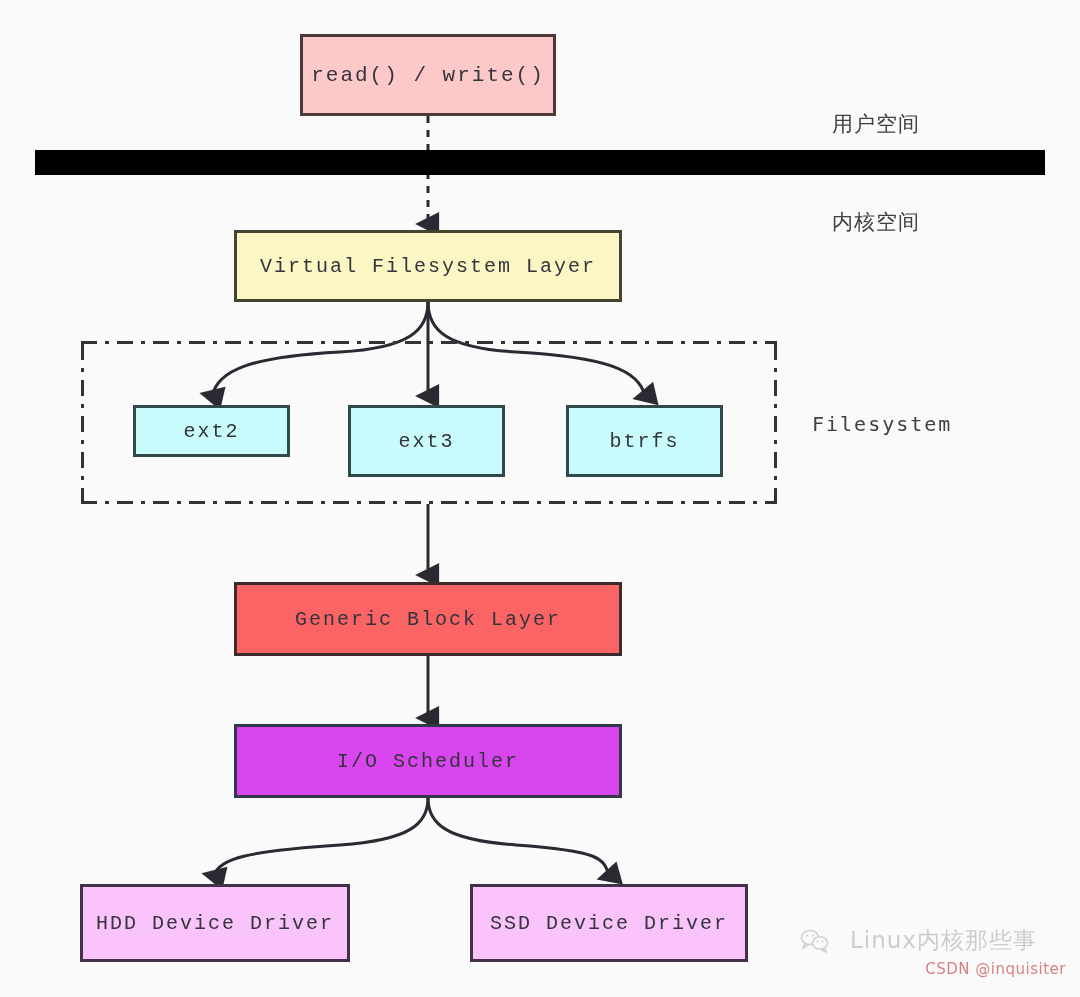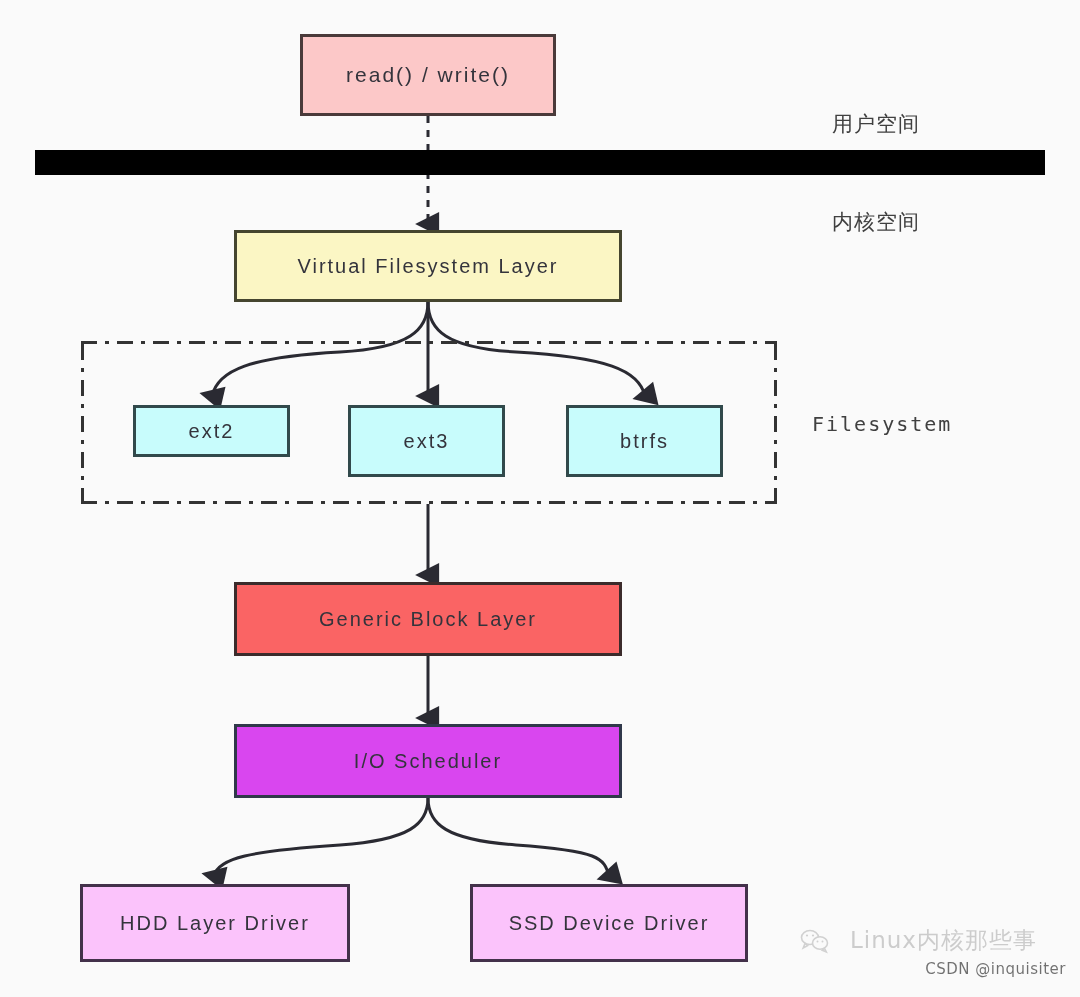--- a/index.html
+++ b/index.html
@@ -17,21 +17,21 @@
   }
   .box {
     position: absolute;
     box-sizing: border-box;
     border: 3px solid #3b3b44;
     display: flex;
     align-items: center;
     justify-content: center;
     text-align: left;
     color: #34343c;
-    font-family: Liberation Sans, sans-serif;
+    font-family: Liberation Mono, monospace;
     letter-spacing: 2px;
     white-space: nowrap;
   }
   #box-readwrite {
     left: 300px; top: 34px; width: 256px; height: 82px;
     background: #fcc8c8;
     border-color: #4a3a3a;
     font-size: 21px;
   }
   #box-vfs {
@@ -150,21 +150,21 @@
     color: #a8a8a8;
     letter-spacing: 1px;
     white-space: nowrap;
   }
   #watermark-credit {
     margin-top: 4px;
     text-align: right;
     padding-right: 6px;
     font-family: "DejaVu Sans", "Liberation Sans", sans-serif;
     font-size: 15px;
-    color: #000000;
+    color: #b91c1c;
     letter-spacing: 0.5px;
   }
 </style>
 </head>
 <body>
 
 <div id="canvas">
 
   <svg id="arrows-layer" viewBox="0 0 1080 997" xmlns="http://www.w3.org/2000/svg">
     <defs>
@@ -207,21 +207,21 @@
   <div class="box" id="box-ext2">ext2</div>
 
   <div class="box" id="box-ext3">ext3</div>
 
   <div class="box" id="box-btrfs">btrfs</div>
 
   <div class="box" id="box-generic-block">Generic Block Layer</div>
 
   <div class="box" id="box-io-scheduler">I/O Scheduler</div>
 
-  <div class="box" id="box-hdd">HDD Layer Driver</div>
+  <div class="box" id="box-hdd">HDD Device Driver</div>
 
   <div class="box" id="box-ssd">SSD Device Driver</div>
 
   <div id="watermark">
     <div id="watermark-row">
       <svg width="30" height="26" viewBox="0 0 30 26">
         <ellipse cx="10" cy="9.5" rx="8.5" ry="7" fill="none" stroke="#b0b0b0" stroke-width="1.6"></ellipse>
         <path d="M5,15.5 L3.2,20 L7.6,17.6 Z" fill="none" stroke="#b0b0b0" stroke-width="1.6"></path>
         <circle cx="7" cy="7.5" r="1.1" fill="#b0b0b0"></circle>
         <circle cx="13" cy="7.5" r="1.1" fill="#b0b0b0"></circle>

